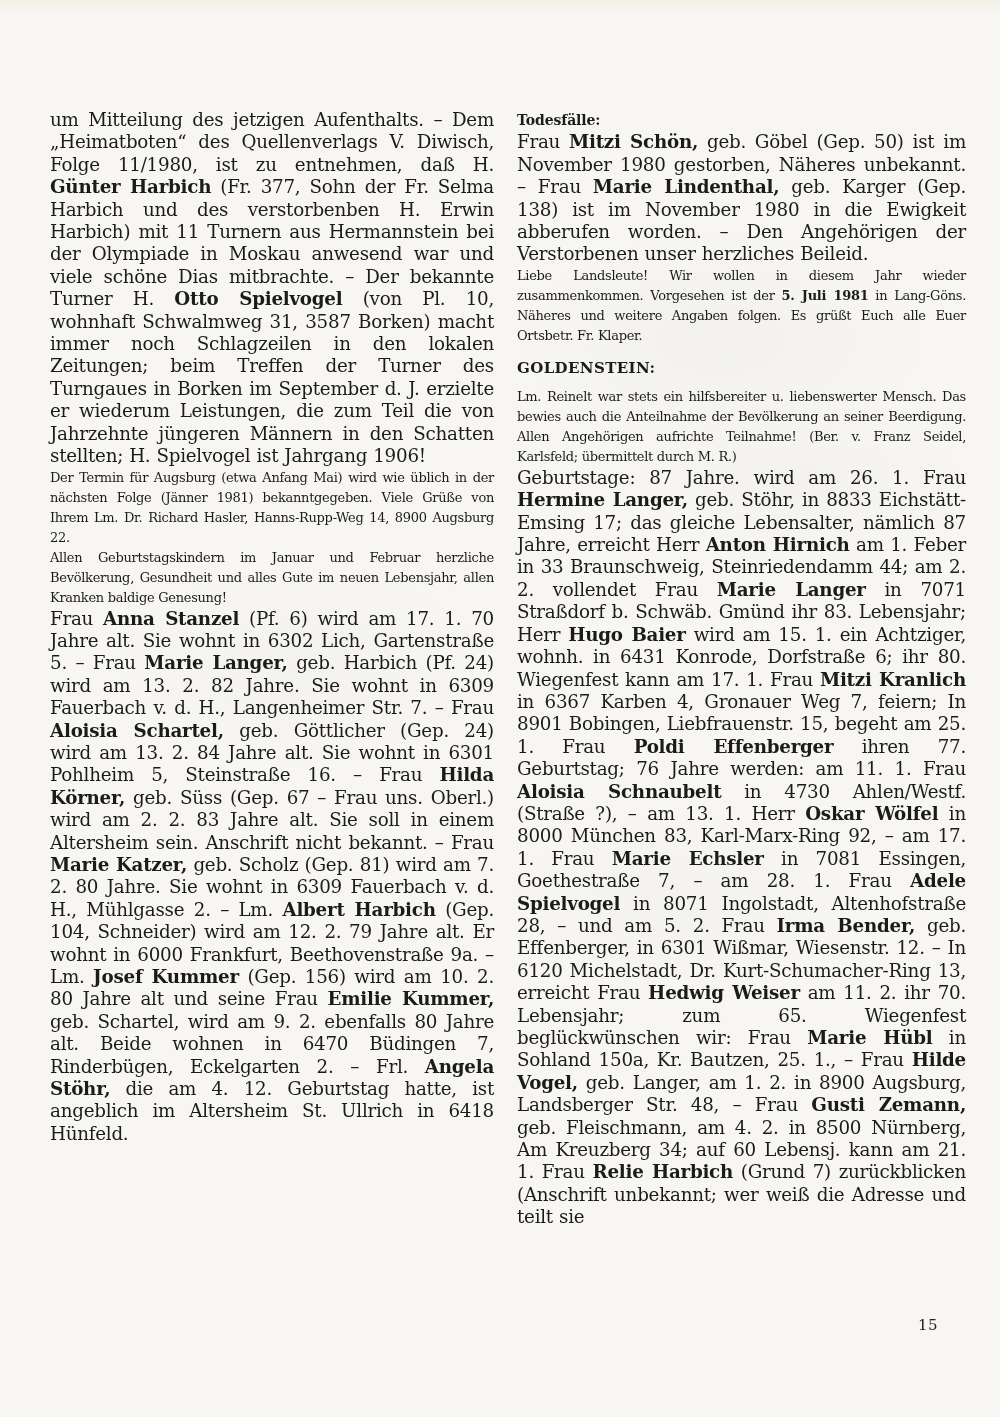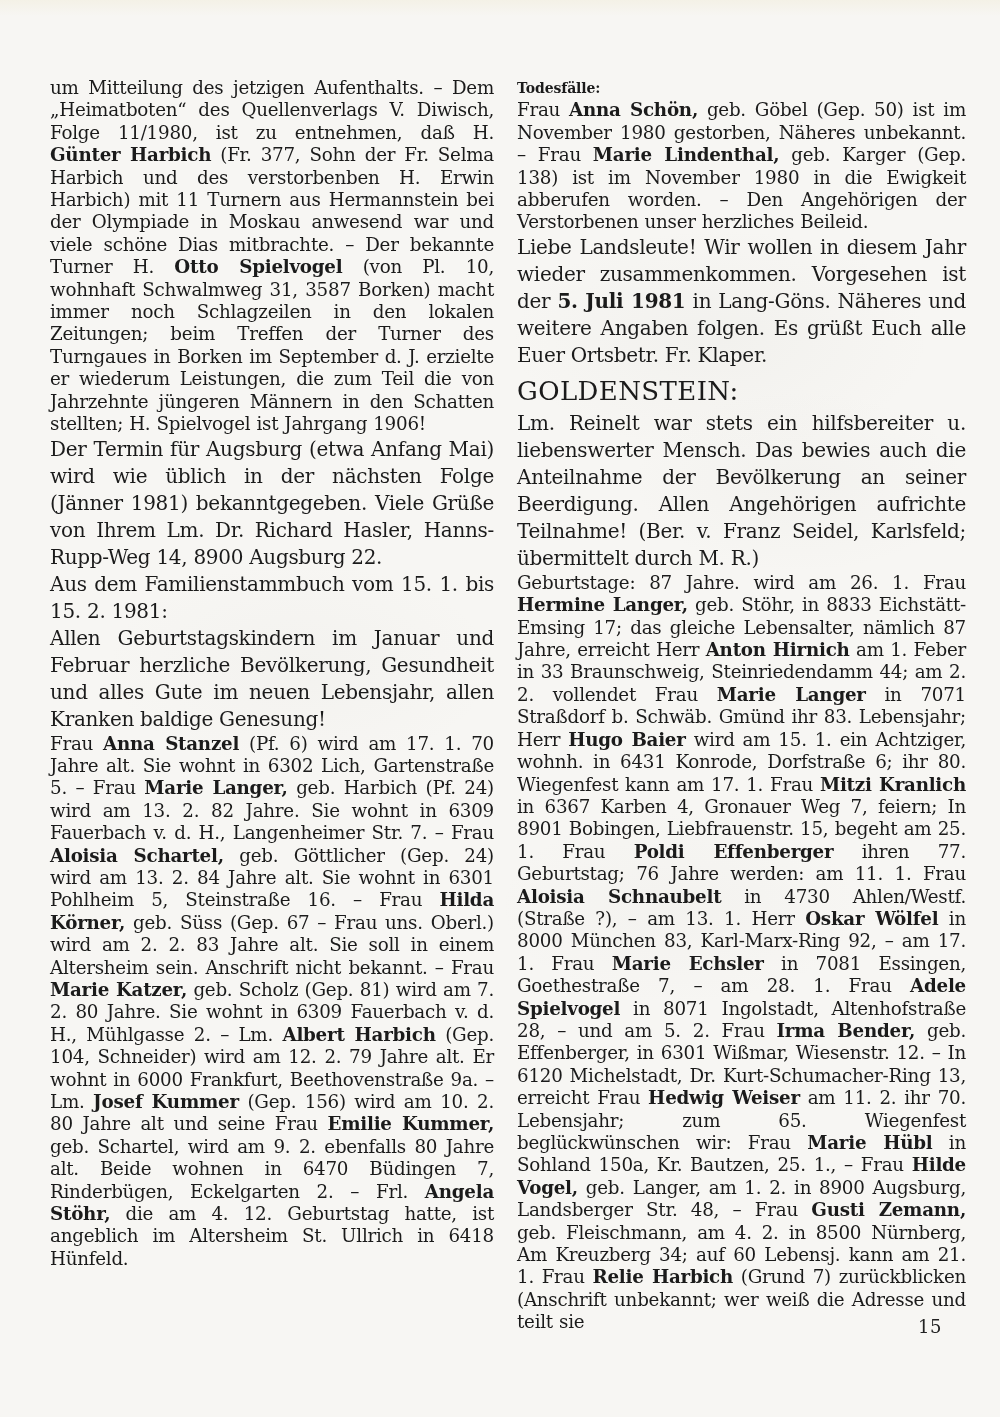--- a/index.html
+++ b/index.html
@@ -14,58 +14,57 @@
     background:
       linear-gradient(180deg, rgba(232,224,186,.22) 0px, rgba(232,224,186,0) 16px),
       radial-gradient(300px 160px at 72% 24%, rgba(175,175,168,.07), transparent 70%),
       radial-gradient(240px 130px at 80% 34%, rgba(175,175,168,.06), transparent 70%),
       radial-gradient(280px 150px at 30% 47%, rgba(175,175,168,.05), transparent 70%),
       radial-gradient(260px 140px at 68% 64%, rgba(175,175,168,.05), transparent 70%),
       #f7f6f3;
     color:#1b1b1b;
     overflow:hidden;
   }
-  .col{position:absolute;top:77px;}
+  .col{position:absolute;top:109px;}
   .col-left{left:50px;width:444px;}
   .col-right{left:517px;width:449px;}
   .blk{margin:0;}
   p.body{
     font-size:18.3px;line-height:22.4px;
     text-align:justify;letter-spacing:-0.25px;word-spacing:0.5px;
   }
   p.small{
-    font-size:20px;line-height:27px;
+    font-size:13px;line-height:20px;
     text-align:justify;letter-spacing:-0.3px;
   }
   p.subheading{
     font-size:14px;line-height:22.4px;font-weight:bold;letter-spacing:-0.1px;
   }
   h2.heading{
-    font-size:26px;line-height:25px;font-weight:normal;
+    font-size:15px;line-height:25px;font-weight:bold;
     margin:10px 0 6px 0;letter-spacing:0.4px;
   }
   b{font-weight:bold;}
   .page-number{
     position:absolute;top:1316px;left:918px;
-    font-size:18px;letter-spacing:0.5px;color:#222;
+    font-size:15px;letter-spacing:0.5px;color:#222;
   }
 </style>
 </head>
 <body>
 
 <div class="page">
   <div class="col col-left">
       <p class="blk body">um Mitteilung des jetzigen Aufenthalts. – Dem „Heimatboten“ des Quellenverlags V. Diwisch, Folge 11/1980, ist zu entnehmen, daß H. <b>Günter Harbich</b> (Fr. 377, Sohn der Fr. Selma Harbich und des verstorbenben H. Erwin Harbich) mit 11 Turnern aus Hermannstein bei der Olympiade in Moskau anwesend war und viele schöne Dias mitbrachte. – Der bekannte Turner H. <b>Otto Spielvogel</b> (von Pl. 10, wohnhaft Schwalmweg 31, 3587 Borken) macht immer noch Schlagzeilen in den lokalen Zeitungen; beim Treffen der Turner des Turngaues in Borken im September d. J. erzielte er wiederum Leistungen, die zum Teil die von Jahrzehnte jüngeren Männern in den Schatten stellten; H. Spielvogel ist Jahrgang 1906!</p>
       <p class="blk small">Der Termin für Augsburg (etwa Anfang Mai) wird wie üblich in der nächsten Folge (Jänner 1981) bekanntgegeben. Viele Grüße von Ihrem Lm. Dr. Richard Hasler, Hanns-Rupp-Weg 14, 8900 Augsburg 22.</p>
-      <p class="blk small">Aus dem Familienstammbuch vom 15. 1. bis 15. 2. 1981:</p>
       <p class="blk small">Allen Geburtstagskindern im Januar und Februar herzliche Bevölkerung, Gesundheit und alles Gute im neuen Lebensjahr, allen Kranken baldige Genesung!</p>
       <p class="blk body">Frau <b>Anna Stanzel</b> (Pf. 6) wird am 17. 1. 70 Jahre alt. Sie wohnt in 6302 Lich, Gartenstraße 5. – Frau <b>Marie Langer,</b> geb. Harbich (Pf. 24) wird am 13. 2. 82 Jahre. Sie wohnt in 6309 Fauerbach v. d. H., Langenheimer Str. 7. – Frau <b>Aloisia Schartel,</b> geb. Göttlicher (Gep. 24) wird am 13. 2. 84 Jahre alt. Sie wohnt in 6301 Pohlheim 5, Steinstraße 16. – Frau <b>Hilda Körner,</b> geb. Süss (Gep. 67 – Frau uns. Oberl.) wird am 2. 2. 83 Jahre alt. Sie soll in einem Altersheim sein. Anschrift nicht bekannt. – Frau <b>Marie Katzer,</b> geb. Scholz (Gep. 81) wird am 7. 2. 80 Jahre. Sie wohnt in 6309 Fauerbach v. d. H., Mühlgasse 2. – Lm. <b>Albert Harbich</b> (Gep. 104, Schneider) wird am 12. 2. 79 Jahre alt. Er wohnt in 6000 Frankfurt, Beethovenstraße 9a. – Lm. <b>Josef Kummer</b> (Gep. 156) wird am 10. 2. 80 Jahre alt und seine Frau <b>Emilie Kummer,</b> geb. Schartel, wird am 9. 2. ebenfalls 80 Jahre alt. Beide wohnen in 6470 Büdingen 7, Rinderbügen, Eckelgarten 2. – Frl. <b>Angela Stöhr,</b> die am 4. 12. Geburtstag hatte, ist angeblich im Altersheim St. Ullrich in 6418 Hünfeld.</p>
     </div>
   <div class="col col-right">
       <p class="blk subheading"><b>Todesfälle:</b></p>
-      <p class="blk body">Frau <b>Anna Schön,</b> geb. Göbel (Gep. 50) ist im November 1980 gestorben, Näheres unbekannt. – Frau <b>Marie Lindenthal,</b> geb. Karger (Gep. 138) ist im November 1980 in die Ewigkeit abberufen worden. – Den Angehörigen der Verstorbenen unser herzliches Beileid.</p>
+      <p class="blk body">Frau <b>Mitzi Schön,</b> geb. Göbel (Gep. 50) ist im November 1980 gestorben, Näheres unbekannt. – Frau <b>Marie Lindenthal,</b> geb. Karger (Gep. 138) ist im November 1980 in die Ewigkeit abberufen worden. – Den Angehörigen der Verstorbenen unser herzliches Beileid.</p>
       <p class="blk small">Liebe Landsleute! Wir wollen in diesem Jahr wieder zusammenkommen. Vorgesehen ist der <b>5. Juli 1981</b> in Lang-Göns. Näheres und weitere Angaben folgen. Es grüßt Euch alle Euer Ortsbetr. Fr. Klaper.</p>
       <h2 class="blk heading">GOLDENSTEIN:</h2>
       <p class="blk small">Lm. Reinelt war stets ein hilfsbereiter u. liebenswerter Mensch. Das bewies auch die Anteilnahme der Bevölkerung an seiner Beerdigung. Allen Angehörigen aufrichte Teilnahme! (Ber. v. Franz Seidel, Karlsfeld; übermittelt durch M. R.)</p>
       <p class="blk body">Geburtstage: 87 Jahre. wird am 26. 1. Frau <b>Hermine Langer,</b> geb. Stöhr, in 8833 Eichstätt-Emsing 17; das gleiche Lebensalter, nämlich 87 Jahre, erreicht Herr <b>Anton Hirnich</b> am 1. Feber in 33 Braunschweig, Steinriedendamm 44; am 2. 2. vollendet Frau <b>Marie Langer</b> in 7071 Straßdorf b. Schwäb. Gmünd ihr 83. Lebensjahr; Herr <b>Hugo Baier</b> wird am 15. 1. ein Achtziger, wohnh. in 6431 Konrode, Dorfstraße 6; ihr 80. Wiegenfest kann am 17. 1. Frau <b>Mitzi Kranlich</b> in 6367 Karben 4, Gronauer Weg 7, feiern; In 8901 Bobingen, Liebfrauenstr. 15, begeht am 25. 1. Frau <b>Poldi Effenberger</b> ihren 77. Geburtstag; 76 Jahre werden: am 11. 1. Frau <b>Aloisia Schnaubelt</b> in 4730 Ahlen/Westf. (Straße ?), – am 13. 1. Herr <b>Oskar Wölfel</b> in 8000 München 83, Karl-Marx-Ring 92, – am 17. 1. Frau <b>Marie Echsler</b> in 7081 Essingen, Goethestraße 7, – am 28. 1. Frau <b>Adele Spielvogel</b> in 8071 Ingolstadt, Altenhofstraße 28, – und am 5. 2. Frau <b>Irma Bender,</b> geb. Effenberger, in 6301 Wißmar, Wiesenstr. 12. – In 6120 Michelstadt, Dr. Kurt-Schumacher-Ring 13, erreicht Frau <b>Hedwig Weiser</b> am 11. 2. ihr 70. Lebensjahr; zum 65. Wiegenfest beglückwünschen wir: Frau <b>Marie Hübl</b> in Sohland 150a, Kr. Bautzen, 25. 1., – Frau <b>Hilde Vogel,</b> geb. Langer, am 1. 2. in 8900 Augsburg, Landsberger Str. 48, – Frau <b>Gusti Zemann,</b> geb. Fleischmann, am 4. 2. in 8500 Nürnberg, Am Kreuzberg 34; auf 60 Lebensj. kann am 21. 1. Frau <b>Relie Harbich</b> (Grund 7) zurückblicken (Anschrift unbekannt; wer weiß die Adresse und teilt sie</p>
     </div>
   <div class="page-number">15</div>
 </div>
 
 </body></html>

